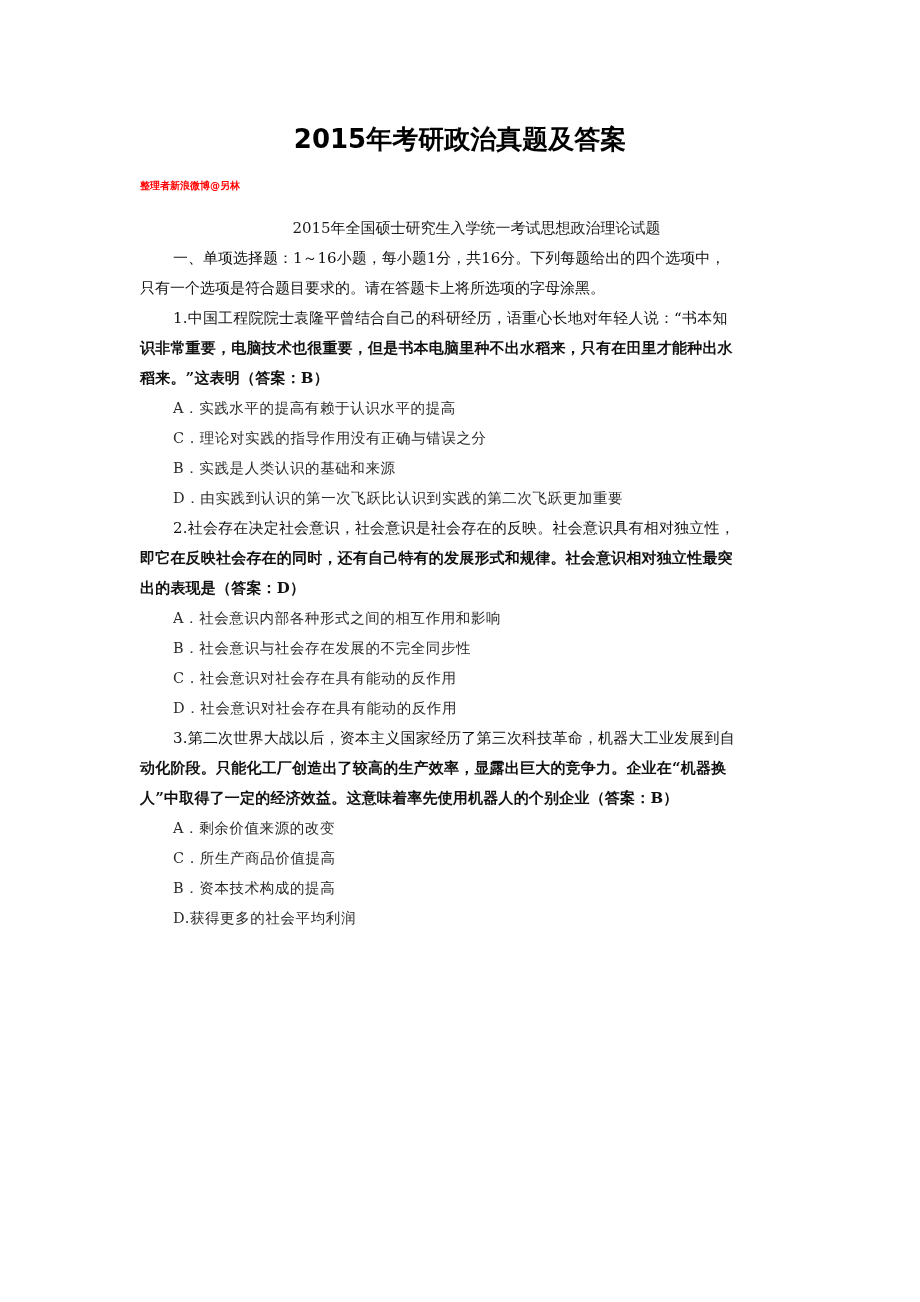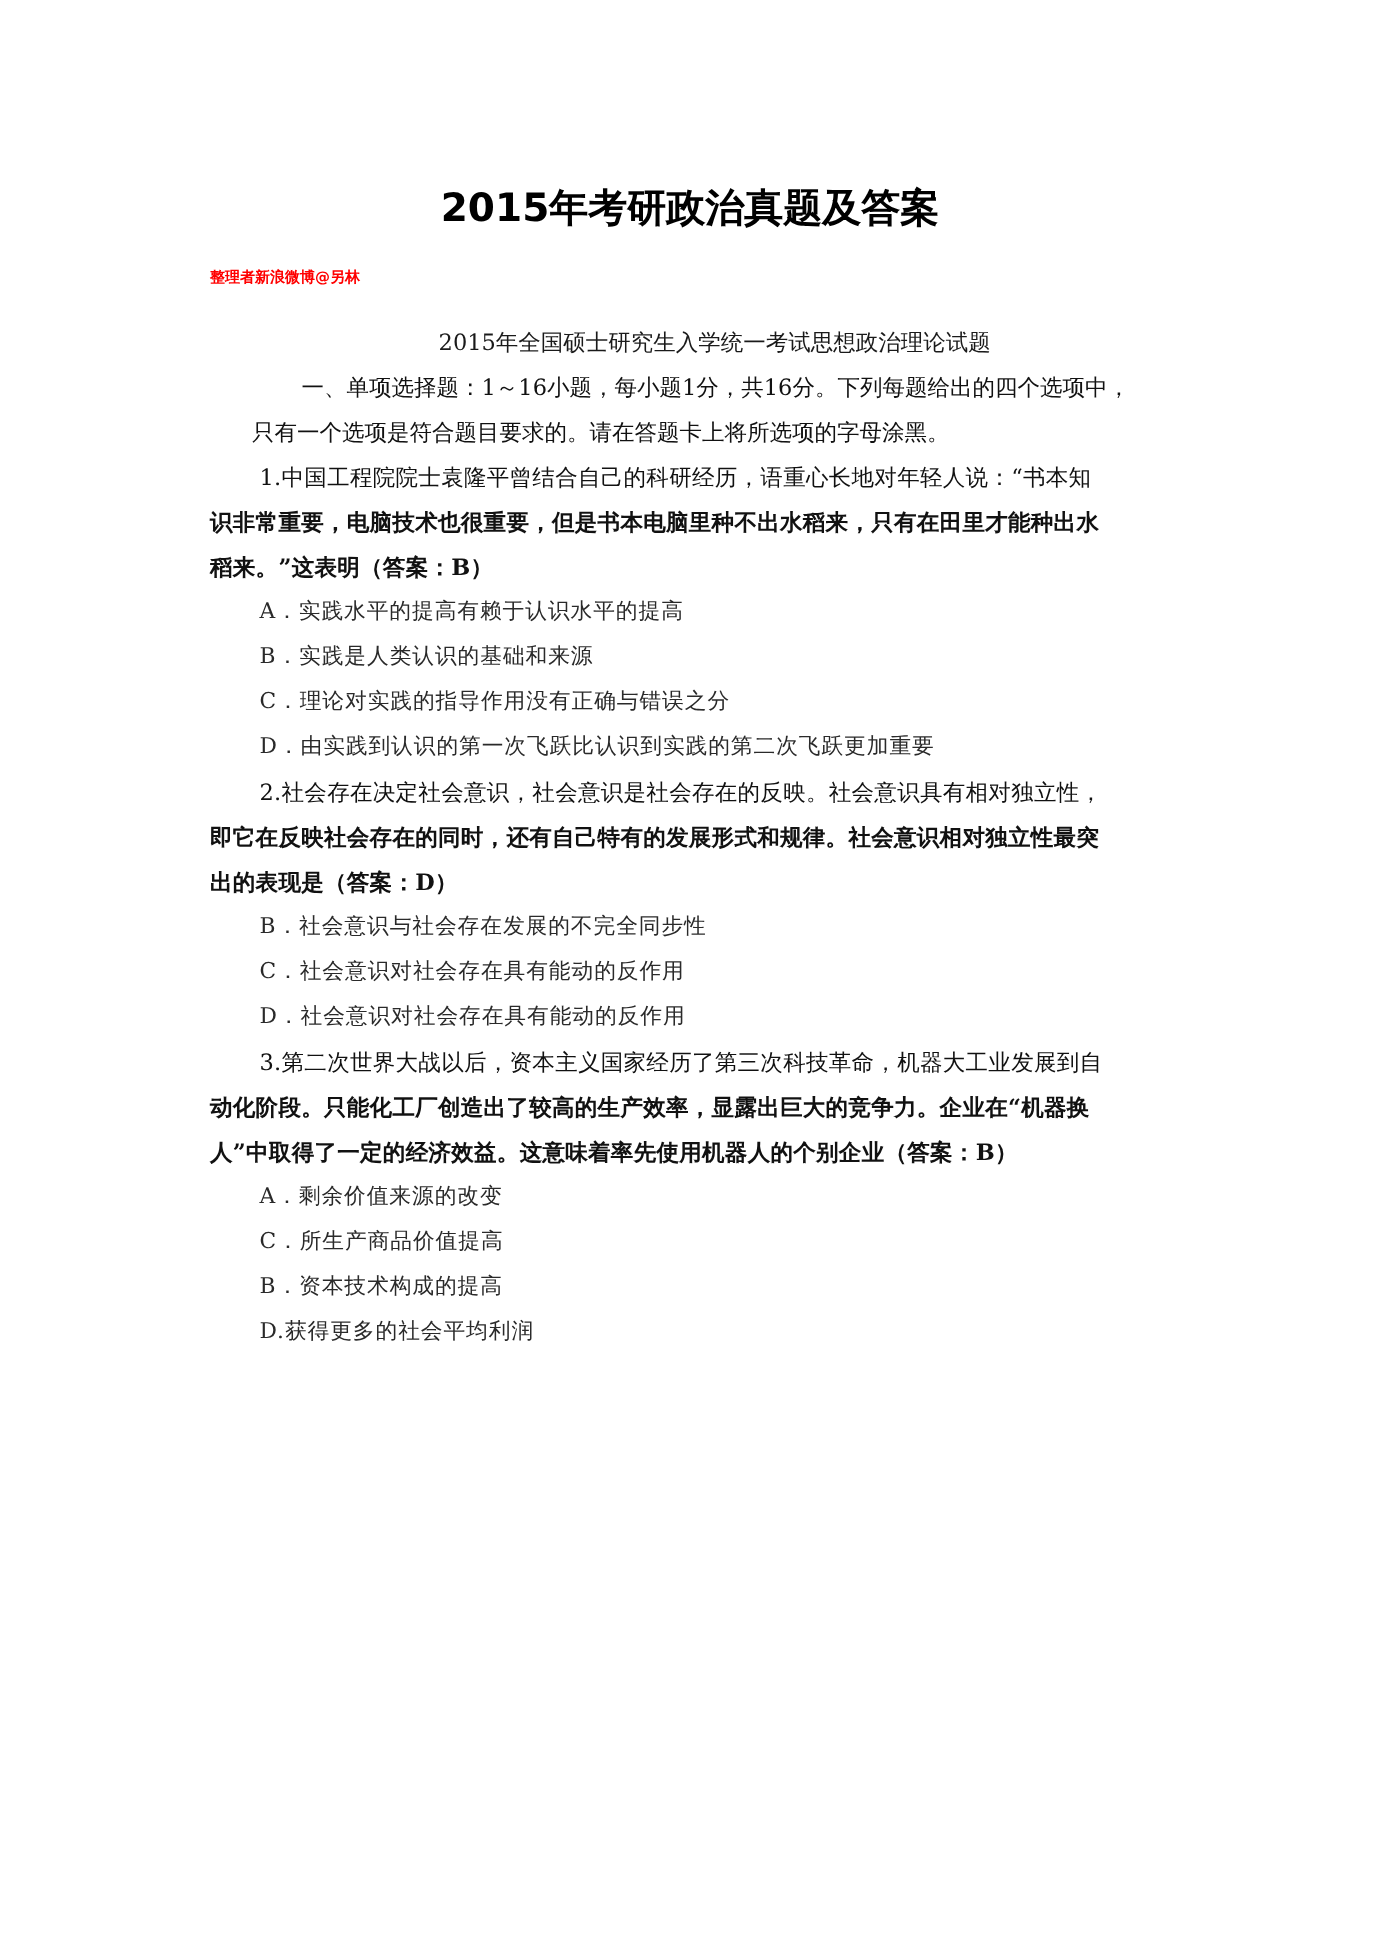--- a/index.html
+++ b/index.html
@@ -25,21 +25,21 @@
   .body {
     position: absolute; top: 213px; left: 140px; width: 640px;
     font-size: 15px; line-height: 30px;
   }
   .line { height: 30px; white-space: nowrap; overflow: visible; }
   .indent { padding-left: 33px; }
   .stem { font-weight: normal; color: #111; letter-spacing: 0.2px; }
   .stem-cont { font-weight: bold; color: #111; letter-spacing: 0.2px; }
   .opt { padding-left: 33px; color: #2a2a2a; font-weight: normal; font-size: 14.5px; letter-spacing: 0.6px; }
   .heading { padding-left: 33px; text-align: center; }
-  .section-intro { color: #111; margin-left: 28px; }
+  .section-intro { color: #111; }
 </style>
 </head>
 <body>
 
 <div class="page">
 
   <div class="title">2015年考研政治真题及答案</div>
 
   <div class="author" id="author-note" style="color: rgb(255, 0, 0);">整理者新浪微博@另林</div>
 
@@ -48,29 +48,30 @@
     <div class="line heading">2015年全国硕士研究生入学统一考试思想政治理论试题</div>
 
     <div class="line indent section-intro">一、单项选择题：1～16小题，每小题1分，共16分。下列每题给出的四个选项中，</div>
     <div class="line section-intro">只有一个选项是符合题目要求的。请在答题卡上将所选项的字母涂黑。</div>
 
     <div>
       <div class="line indent stem">1.中国工程院院士袁隆平曾结合自己的科研经历，语重心长地对年轻人说：“书本知</div>
       <div class="line stem-cont">识非常重要，电脑技术也很重要，但是书本电脑里种不出水稻来，只有在田里才能种出水</div>
       <div class="line stem-cont">稻来。”这表明（答案：B）</div>
       <div class="line opt">A．实践水平的提高有赖于认识水平的提高</div>
+      <div class="line opt">C．理论对实践的指导作用没有正确与错误之分</div>
       <div class="line opt">B．实践是人类认识的基础和来源</div>
-      <div class="line opt">C．理论对实践的指导作用没有正确与错误之分</div>
       <div class="line opt">D．由实践到认识的第一次飞跃比认识到实践的第二次飞跃更加重要</div>
     </div>
 
     <div>
       <div class="line indent stem">2.社会存在决定社会意识，社会意识是社会存在的反映。社会意识具有相对独立性，</div>
       <div class="line stem-cont">即它在反映社会存在的同时，还有自己特有的发展形式和规律。社会意识相对独立性最突</div>
       <div class="line stem-cont">出的表现是（答案：D）</div>
+      <div class="line opt">A．社会意识内部各种形式之间的相互作用和影响</div>
       <div class="line opt">B．社会意识与社会存在发展的不完全同步性</div>
       <div class="line opt">C．社会意识对社会存在具有能动的反作用</div>
       <div class="line opt">D．社会意识对社会存在具有能动的反作用</div>
     </div>
 
     <div>
       <div class="line indent stem">3.第二次世界大战以后，资本主义国家经历了第三次科技革命，机器大工业发展到自</div>
       <div class="line stem-cont">动化阶段。只能化工厂创造出了较高的生产效率，显露出巨大的竞争力。企业在“机器换</div>
       <div class="line stem-cont">人”中取得了一定的经济效益。这意味着率先使用机器人的个别企业（答案：B）</div>
       <div class="line opt">A．剩余价值来源的改变</div>

